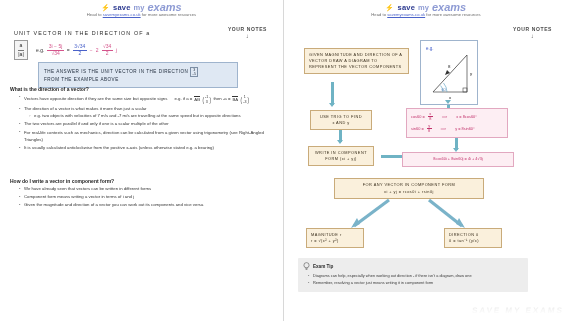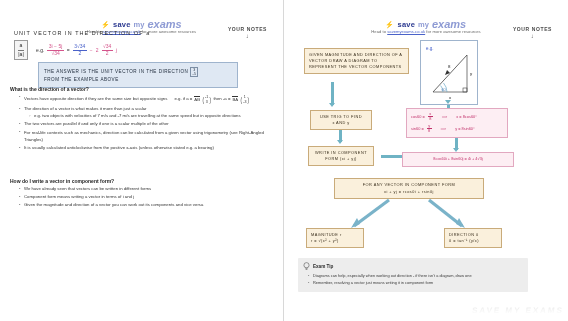--- a/index.html
+++ b/index.html
@@ -17,21 +17,21 @@
     background:#ffffff;
     height:321px;
     overflow:hidden;
   }
   .page.left  { width:284px; border-right:1px solid #d8d8d8; }
   .page.right { width:284px; }
 
   
   .brand-row {
     display:flex; align-items:center; justify-content:center;
-    gap:3px; padding-top:4px; height:10px;margin-top:17px;
+    gap:3px; padding-top:4px; height:10px;
   }
   .bolt { color:#2f3d99; font-size:7px; line-height:1; }
   .brand-save { color:#2b3990; font-size:7.5px; font-weight:bold; letter-spacing:.2px; }
   .brand-my   { color:#8e9bd4; font-size:7.5px; font-weight:bold; }
   .brand-exams{ color:#8e9bd4; font-size:11px; font-weight:bold;font-style:italic; }
   .tagline {
     text-align:center; font-size:4.1px; color:#6a6a6a;
     margin-top:1.5px; letter-spacing:.05px;
   }
   .tagline .lnk { color:#4a62c9; text-decoration:underline; }

